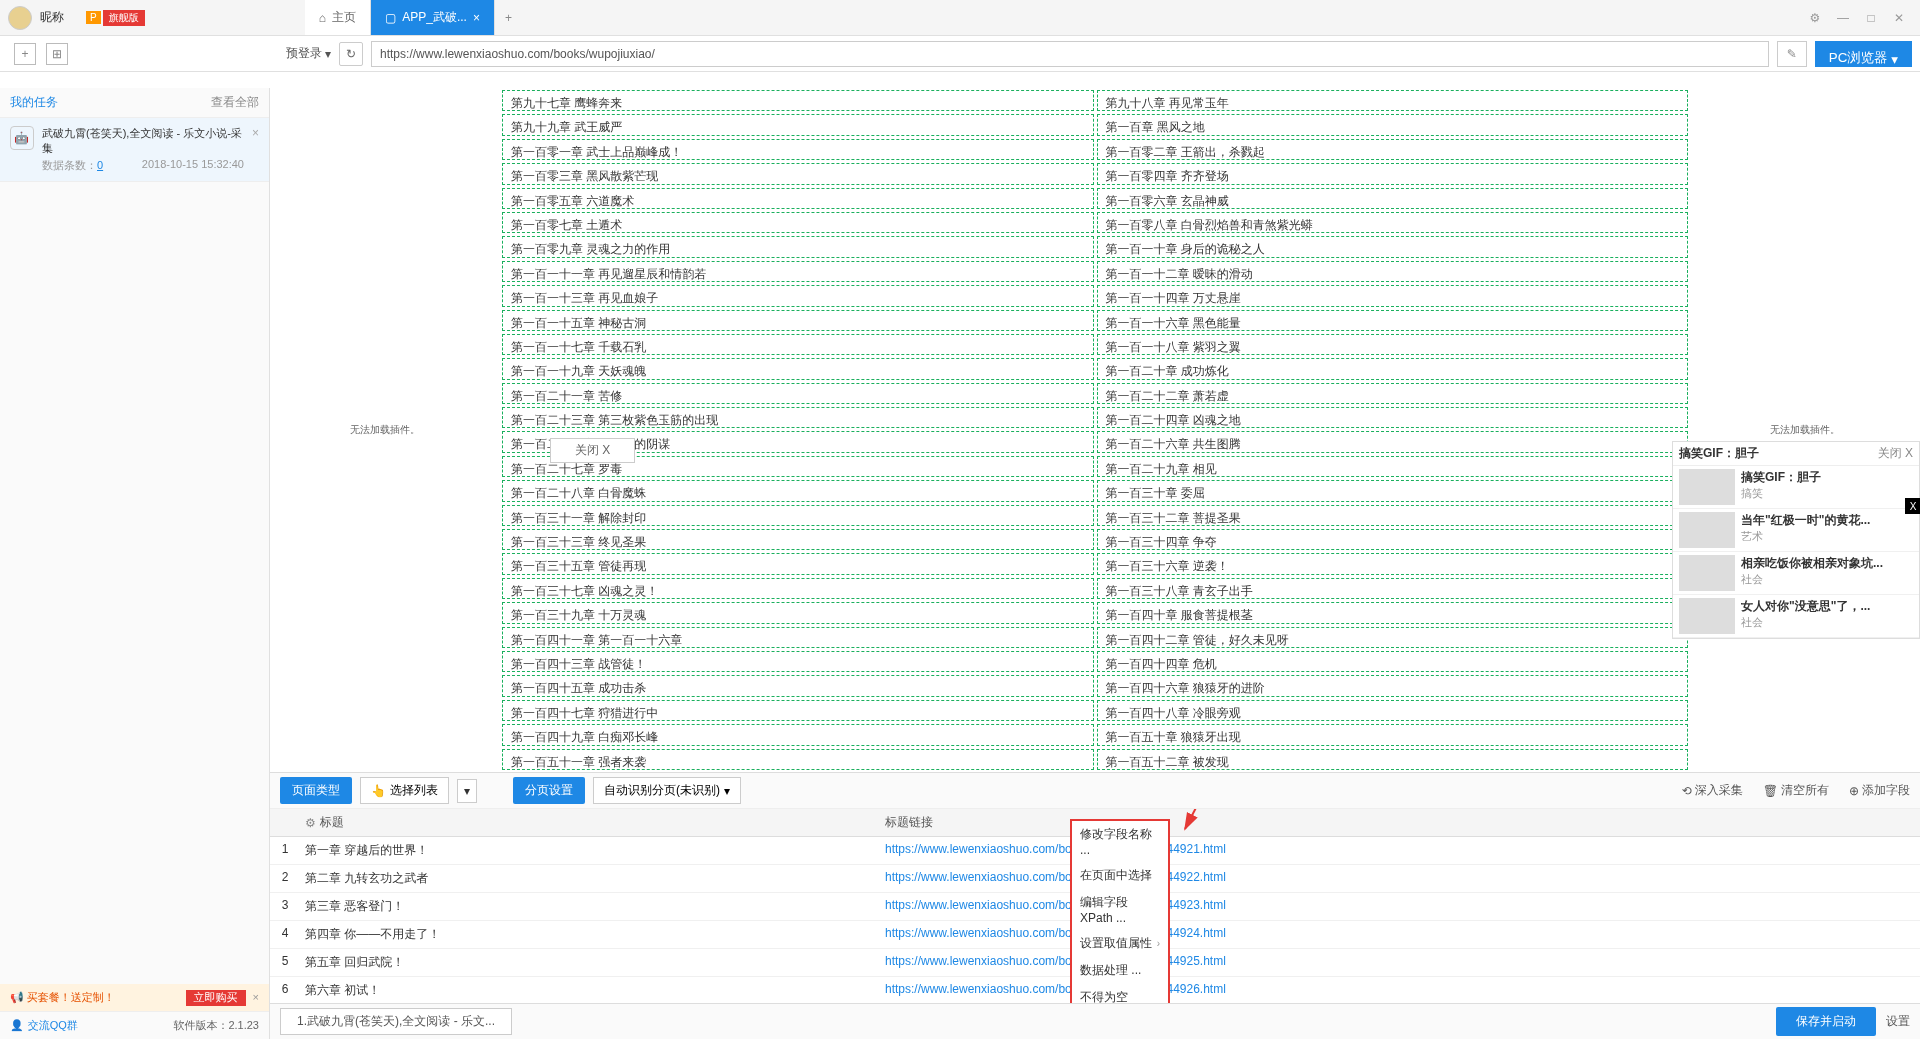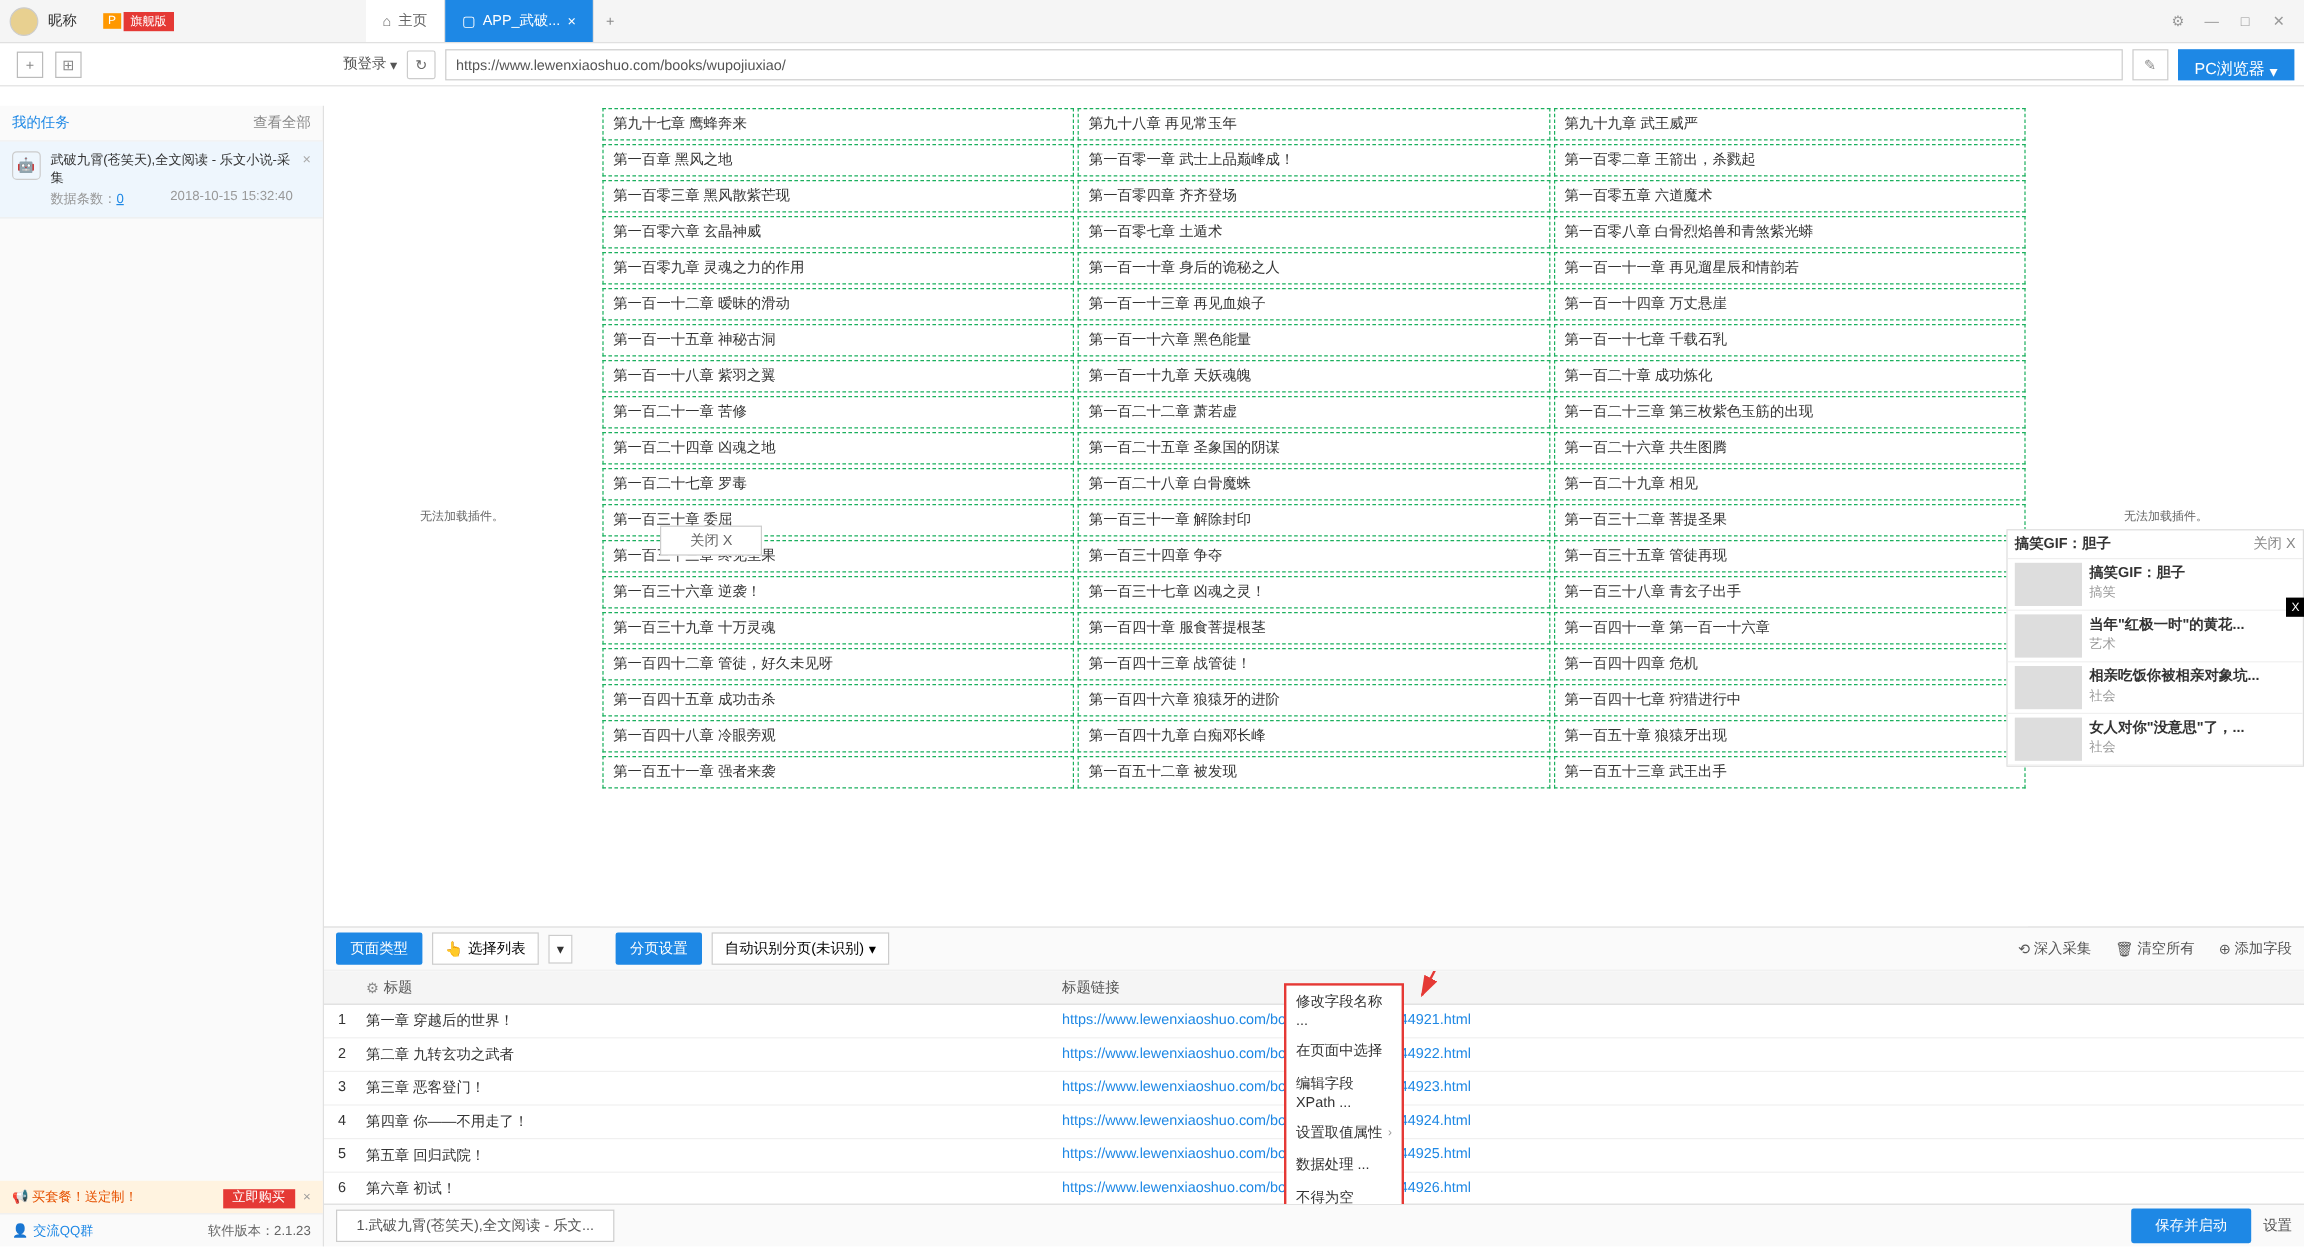--- a/index.html
+++ b/index.html
@@ -47,21 +47,21 @@
 .promo-bar { background: #fff3e0; color: #e65100; padding: 6px 10px; display: flex; align-items: center; justify-content: space-between; font-size: 11px; }
 .promo-buy { background: #e53935; color: #fff; padding: 2px 8px; cursor: pointer; font-family: Liberation Mono, monospace; }
 .promo-x { color: #999; cursor: pointer; margin-left: 4px; }
 .qq-bar { padding: 6px 10px; display: flex; justify-content: space-between; color: #666; font-size: 11px; border-top: 1px solid #eee; }
 .qq-link { color: #1e88e5; display: flex; align-items: center; gap: 4px; }
 
 
 .content { flex: 1; display: flex; flex-direction: column; position: relative; }
 .browser-view { flex: 1; display: flex; position: relative; overflow: hidden; }
 .plugin-fail-left, .plugin-fail-right { width: 230px; display: flex; align-items: center; justify-content: center; color: #666; font-size: 10px; }
-.chapter-grid { flex: 1; display: grid; grid-template-columns: repeat(3,1fr); gap: 3px; padding: 2px; align-content: start; overflow: hidden; background: #fff; }
+.chapter-grid { flex: 1; display: grid; grid-template-columns: repeat(2,1fr); gap: 3px; padding: 2px; align-content: start; overflow: hidden; background: #fff; }
 .chapter-cell { border: 1px dashed #1aaf5d; padding: 4px 8px; color: #333; font-size: 12px; white-space: nowrap; overflow: hidden; text-overflow: ellipsis; background: #fff; cursor: pointer; }
 .close-x { position: absolute; left: 280px; top: 350px; background: #fff; border: 1px solid #ccc; padding: 3px 24px; color: #666; font-size: 12px; cursor: pointer; }
 
 
 .news-panel { position: absolute; right: 0; top: 353px; width: 248px; background: #fff; border: 1px solid #ddd; font-size: 12px; }
 .news-header { display: flex; justify-content: space-between; padding: 3px 6px; border-bottom: 1px solid #eee; }
 .news-item { display: flex; gap: 6px; padding: 3px 6px; border-bottom: 1px solid #f0f0f0; }
 .news-thumb { width: 56px; height: 36px; background: #ddd; }
 .news-text { flex: 1; }
 .news-title { font-weight: bold; color: #333; white-space: nowrap; overflow: hidden; text-overflow: ellipsis; }
@@ -217,22 +217,22 @@
             <div class="chapter-cell">第一百一十八章 紫羽之翼</div>
             <div class="chapter-cell">第一百一十九章 天妖魂魄</div>
             <div class="chapter-cell">第一百二十章 成功炼化</div>
             <div class="chapter-cell">第一百二十一章 苦修</div>
             <div class="chapter-cell">第一百二十二章 萧若虚</div>
             <div class="chapter-cell">第一百二十三章 第三枚紫色玉筋的出现</div>
             <div class="chapter-cell">第一百二十四章 凶魂之地</div>
             <div class="chapter-cell">第一百二十五章 圣象国的阴谋</div>
             <div class="chapter-cell">第一百二十六章 共生图腾</div>
             <div class="chapter-cell">第一百二十七章 罗毒</div>
+            <div class="chapter-cell">第一百二十九章 相见</div>
             <div class="chapter-cell">第一百二十八章 白骨魔蛛</div>
-            <div class="chapter-cell">第一百二十九章 相见</div>
             <div class="chapter-cell">第一百三十章 委屈</div>
             <div class="chapter-cell">第一百三十一章 解除封印</div>
             <div class="chapter-cell">第一百三十二章 菩提圣果</div>
             <div class="chapter-cell">第一百三十三章 终见圣果</div>
             <div class="chapter-cell">第一百三十四章 争夺</div>
             <div class="chapter-cell">第一百三十五章 管徒再现</div>
             <div class="chapter-cell">第一百三十六章 逆袭！</div>
             <div class="chapter-cell">第一百三十七章 凶魂之灵！</div>
             <div class="chapter-cell">第一百三十八章 青玄子出手</div>
             <div class="chapter-cell">第一百三十九章 十万灵魂</div>
@@ -242,21 +242,20 @@
             <div class="chapter-cell">第一百四十三章 战管徒！</div>
             <div class="chapter-cell">第一百四十四章 危机</div>
             <div class="chapter-cell">第一百四十五章 成功击杀</div>
             <div class="chapter-cell">第一百四十六章 狼猿牙的进阶</div>
             <div class="chapter-cell">第一百四十七章 狩猎进行中</div>
             <div class="chapter-cell">第一百四十八章 冷眼旁观</div>
             <div class="chapter-cell">第一百四十九章 白痴邓长峰</div>
             <div class="chapter-cell">第一百五十章 狼猿牙出现</div>
             <div class="chapter-cell">第一百五十一章 强者来袭</div>
             <div class="chapter-cell">第一百五十二章 被发现</div>
-            <div class="chapter-cell">第一百五十三章 武王出手</div>
           </div>
         <div class="plugin-fail-right">无法加载插件。</div>
         <div class="close-x">关闭 X</div>
 
         <div class="news-panel">
           <div class="news-header">
             <span style="font-weight:bold">搞笑GIF：胆子</span>
             <span style="color:#888">关闭 X</span>
           </div>
           <div id="news-list">

